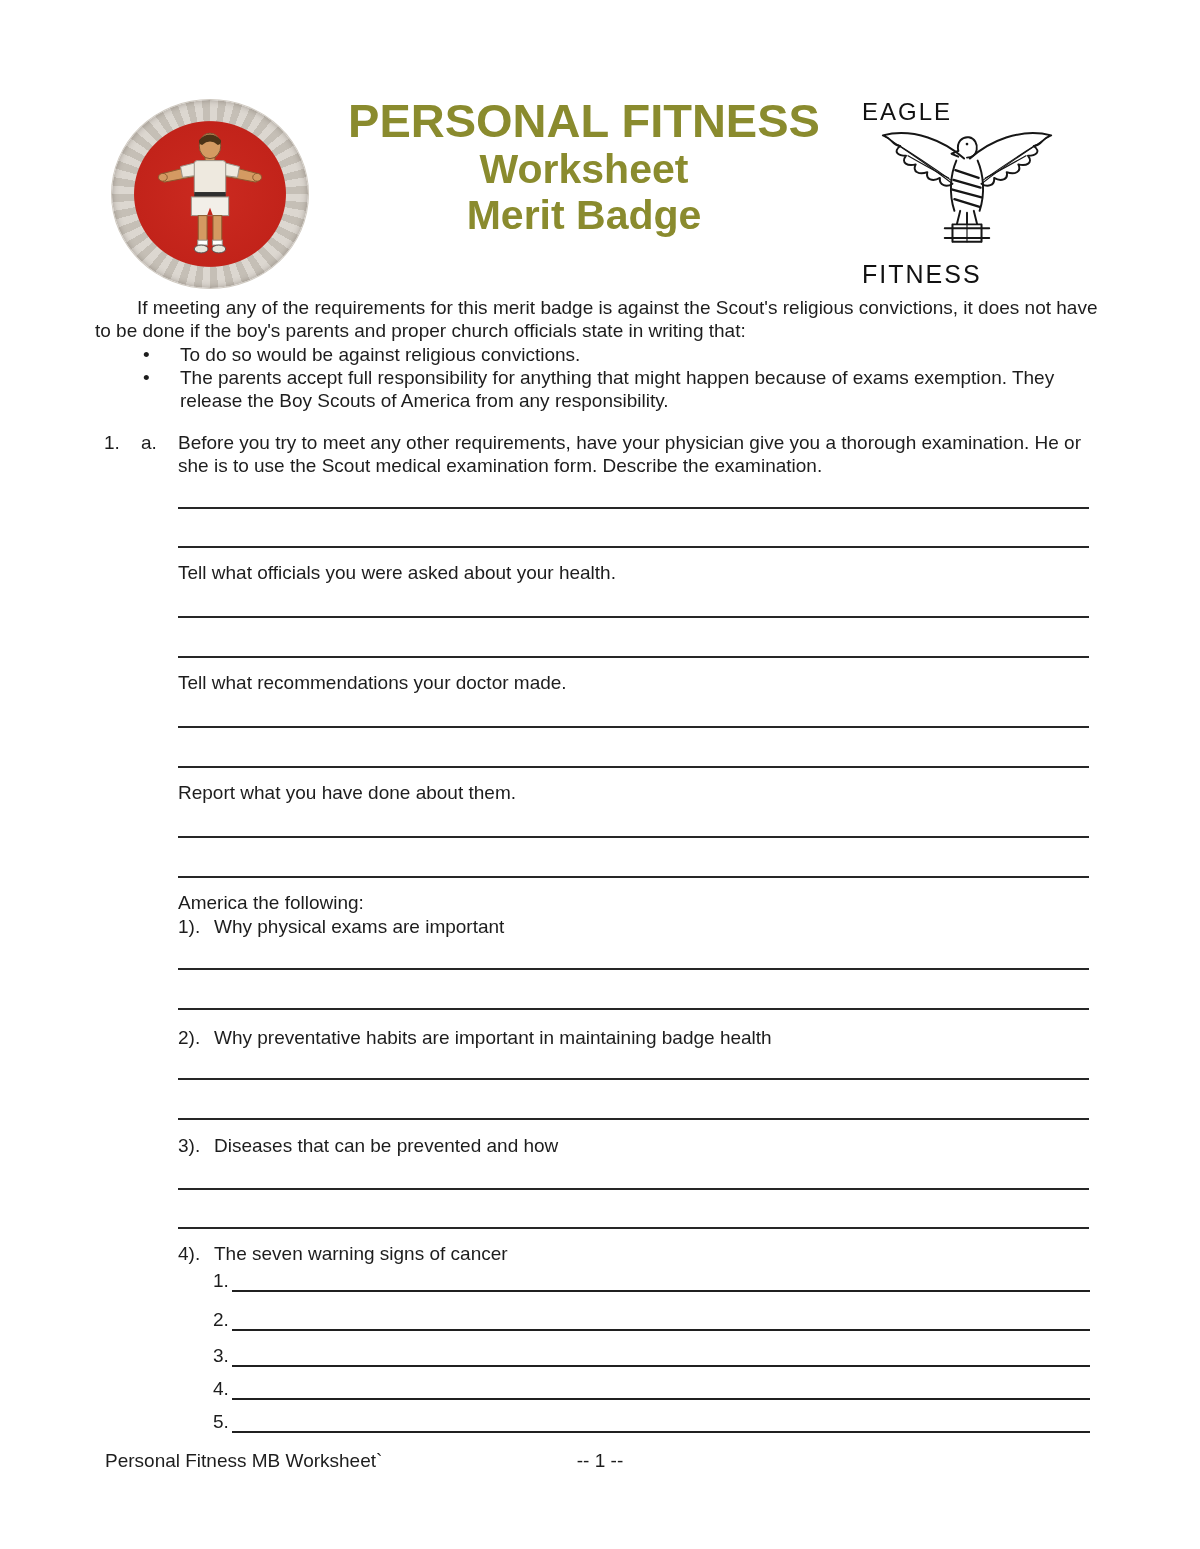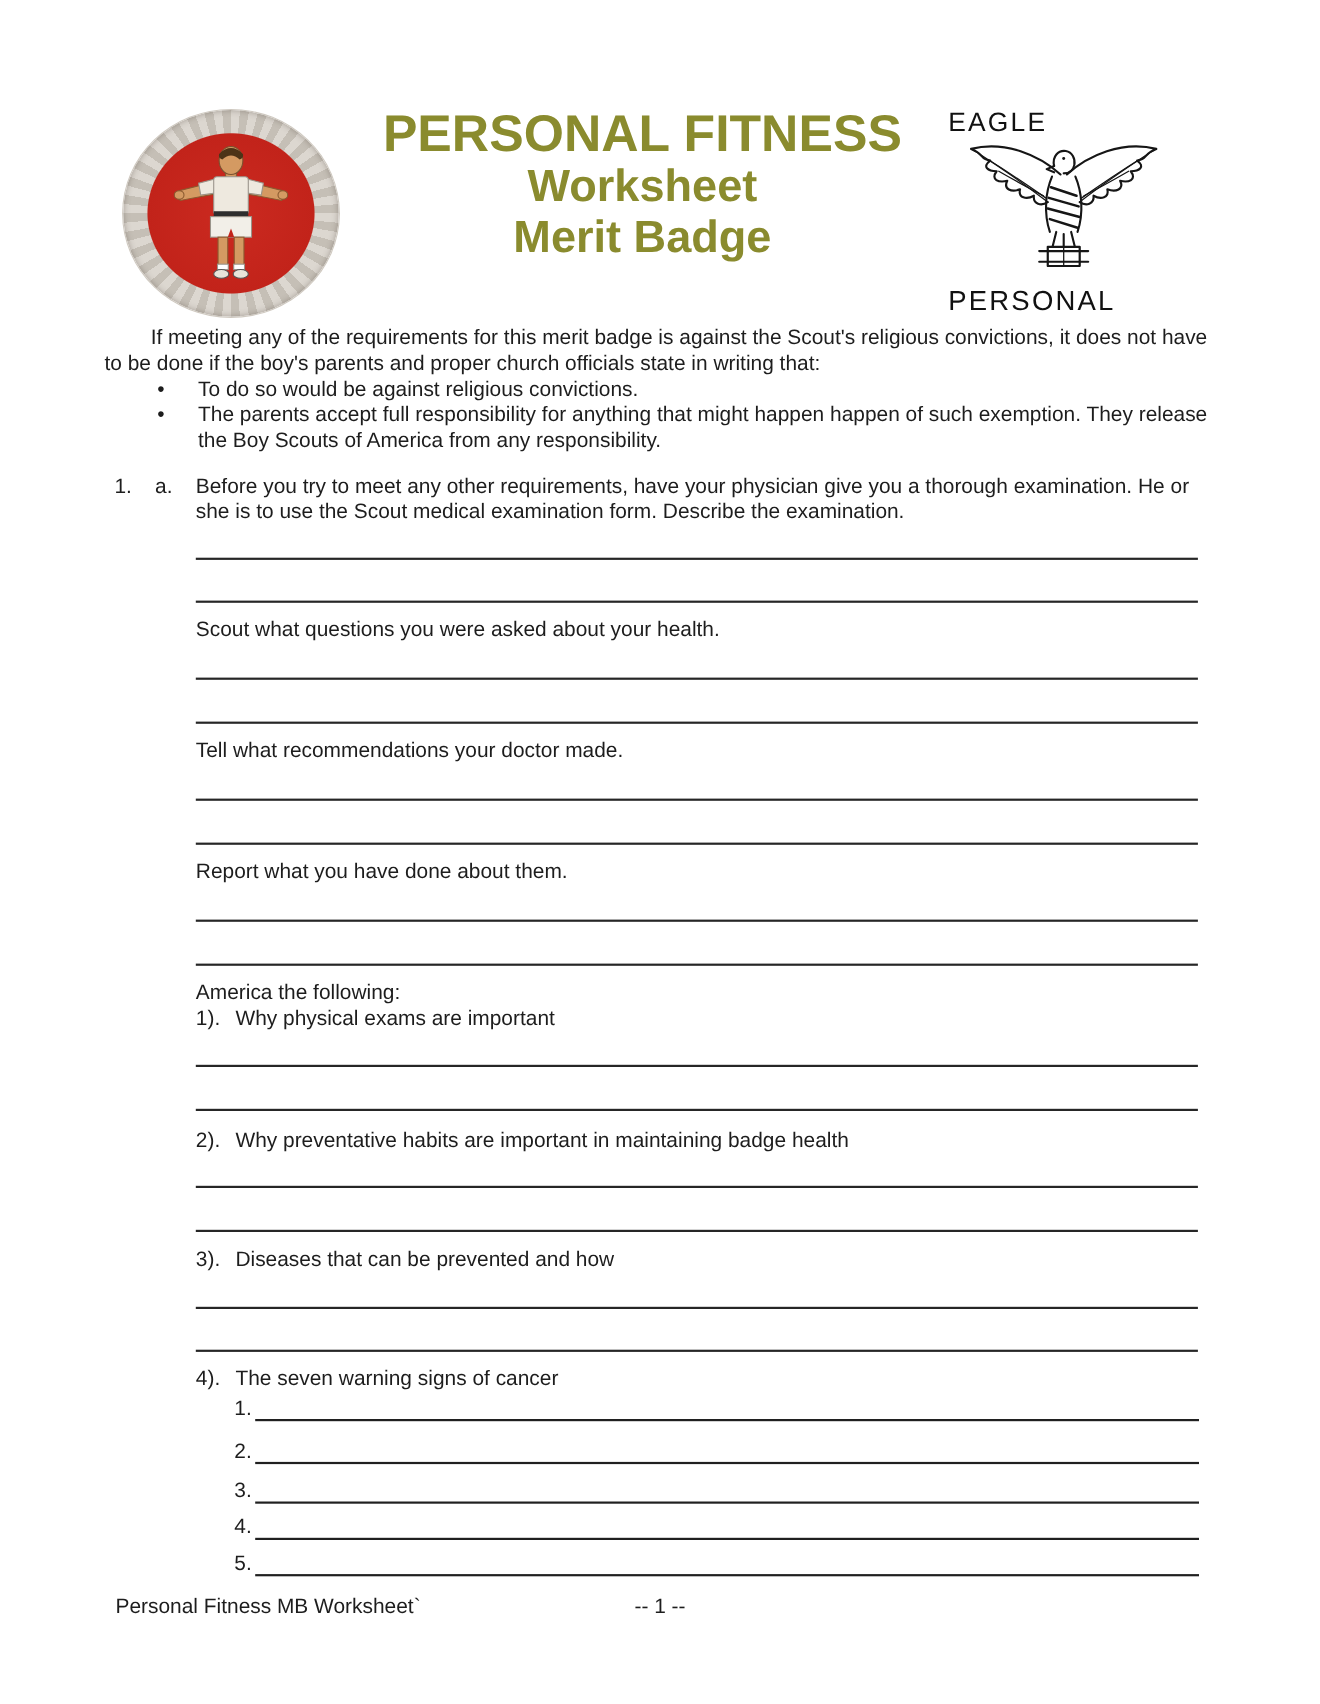--- a/index.html
+++ b/index.html
@@ -109,46 +109,46 @@
         <path d="M84 46 C78 60 76 80 82 98 M106 46 C112 60 114 80 108 98"></path>
         <path d="M83 56 L107 64 M81 66 L109 74 M80 76 L110 84 M82 86 L108 94" stroke-width="2.4"></path>
 
         <path d="M88 98 L84 114 M95 100 L95 116 M102 98 L106 114"></path>
 
         <rect x="80" y="112" width="30" height="18" fill="#ffffff"></rect>
         <path d="M72 116 H118 M72 126 H118"></path>
         <path d="M80 112 V130 M110 112 V130 M95 112 V130" stroke-width="1.2"></path>
       </g>
     </svg>
-    <div class="eagle-bottom">PERSONAL</div>
+    <div class="eagle-bottom">FITNESS</div>
   </div>
 
   <p class="intro-para t" style="margin:0;">If meeting any of the requirements for this merit badge is against the Scout's religious convictions, it does not have to be done if the boy's parents and proper church officials state in writing that:</p>
 
   <div class="bullets t">
     <div class="bullet-row">
       <span>•</span>
       <span>To do so would be against religious convictions.</span>
     </div>
     <div class="bullet-row">
       <span>•</span>
-      <span>The parents accept full responsibility for anything that might happen happen of such exemption. They release the Boy Scouts of America from any responsibility.</span>
+      <span>The parents accept full responsibility for anything that might happen because of exams exemption. They release the Boy Scouts of America from any responsibility.</span>
     </div>
   </div>
 
   <div class="req-row t">
     <span>1.</span>
     <span>a.</span>
     <span>Before you try to meet any other requirements, have your physician give you a thorough examination. He or she is to use the Scout medical examination form. Describe the examination.</span>
   </div>
 
   <div class="answer-line" style="top:507px"></div>
   <div class="answer-line" style="top:546px"></div>
 
-  <div class="prompt t" style="top:561px">Scout what questions you were asked about your health.</div>
+  <div class="prompt t" style="top:561px">Tell what officials you were asked about your health.</div>
   <div class="answer-line" style="top:616px"></div>
   <div class="answer-line" style="top:656px"></div>
 
   <div class="prompt t" style="top:671px">Tell what recommendations your doctor made.</div>
   <div class="answer-line" style="top:726px"></div>
   <div class="answer-line" style="top:766px"></div>
 
   <div class="prompt t" style="top:781px">Report what you have done about them.</div>
   <div class="answer-line" style="top:836px"></div>
   <div class="answer-line" style="top:876px"></div>

